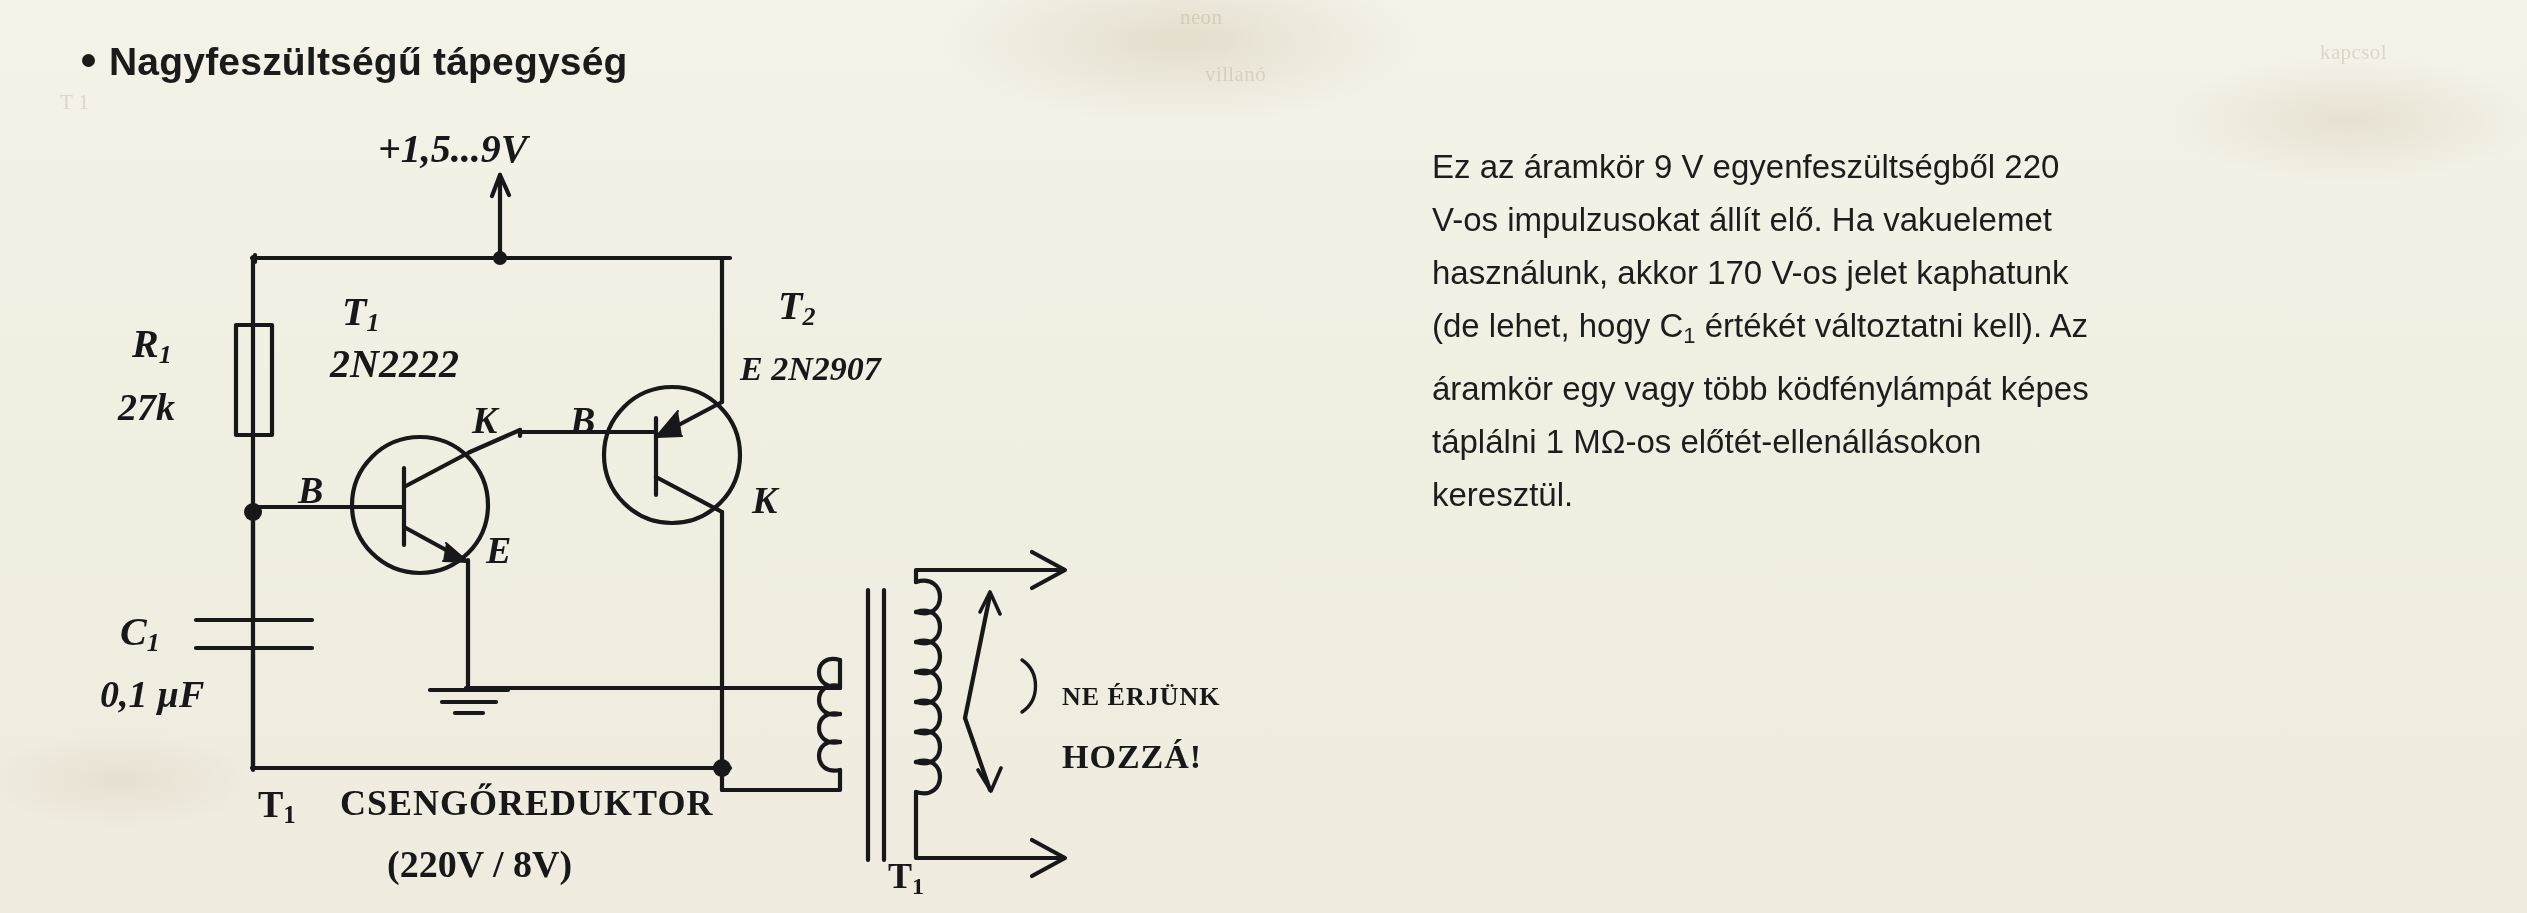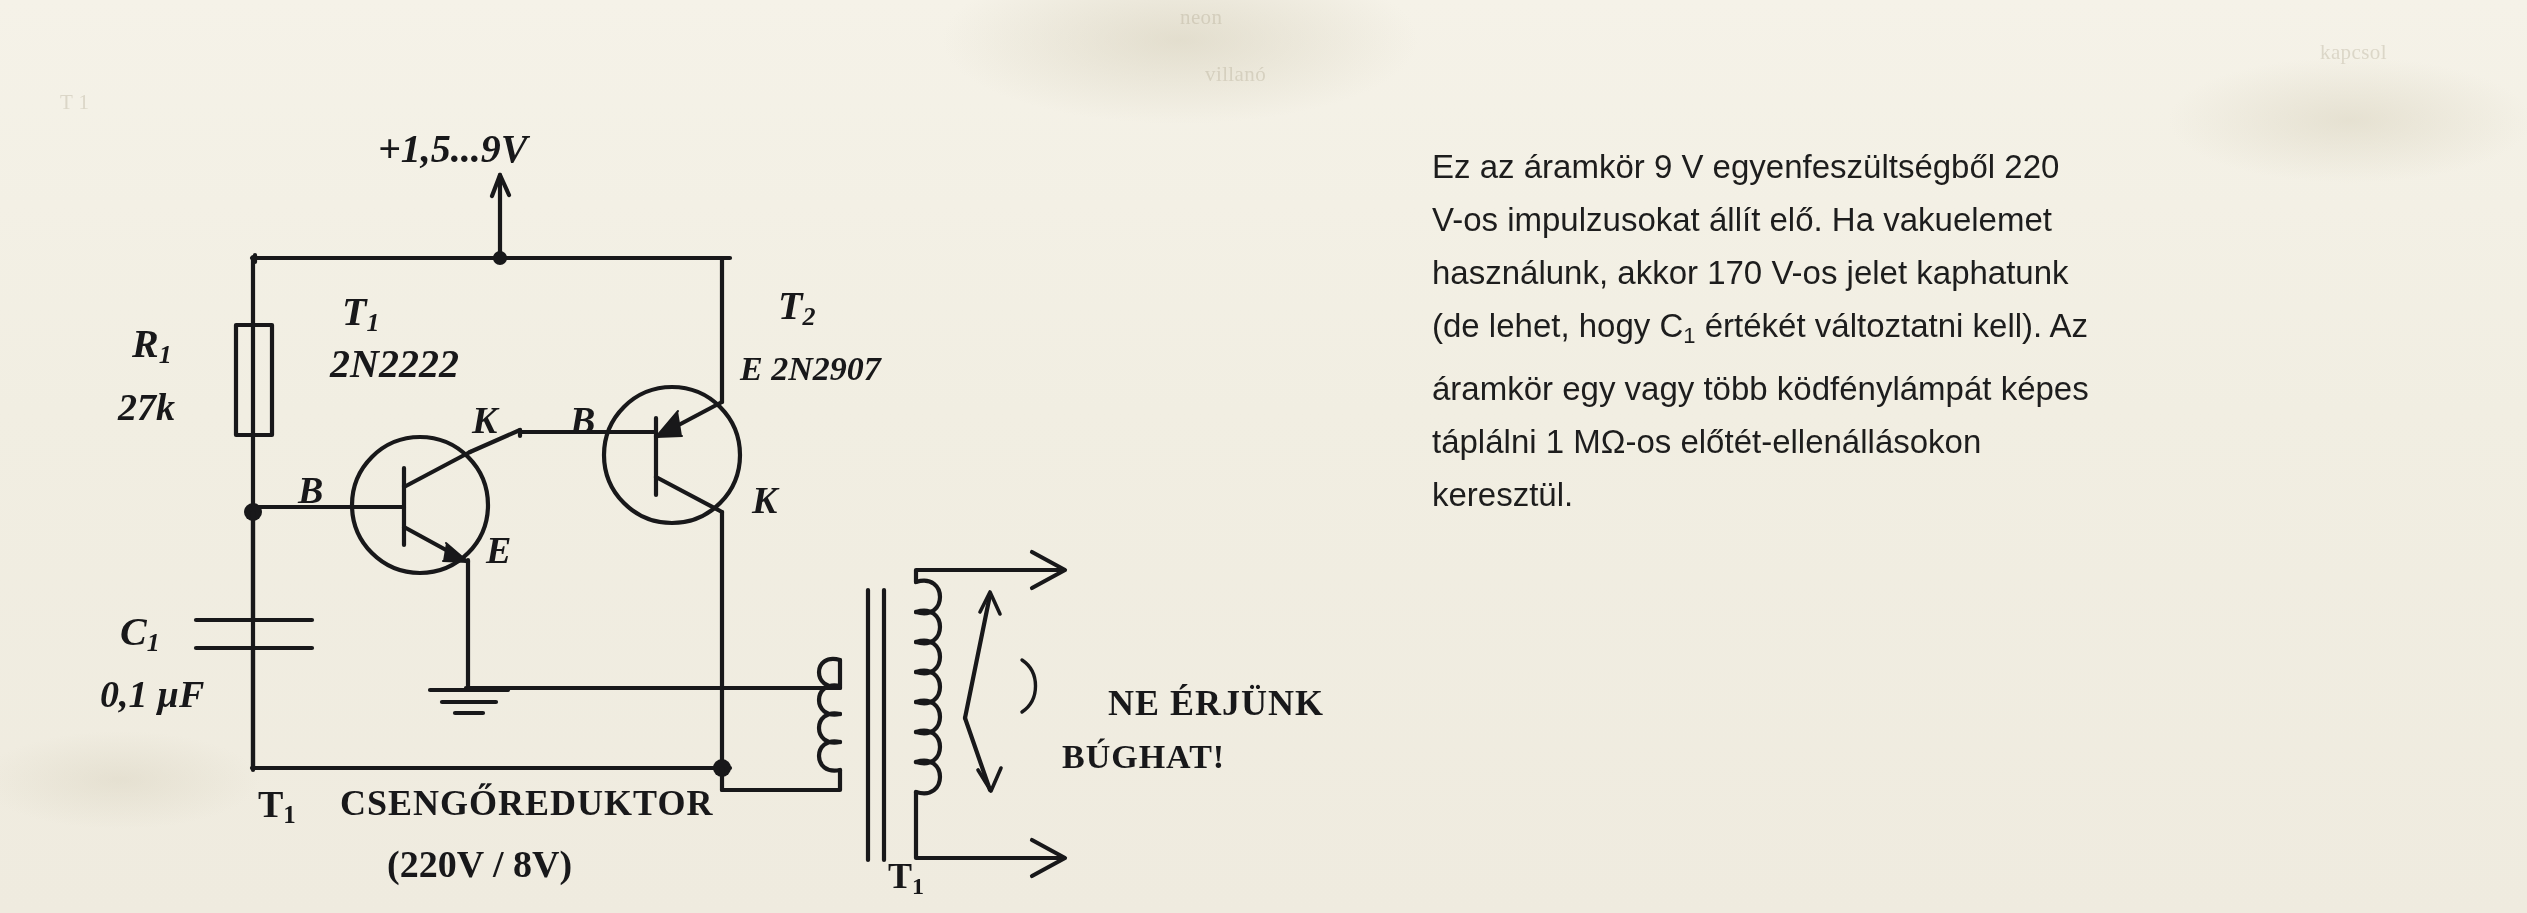--- a/index.html
+++ b/index.html
@@ -102,20 +102,23 @@
 
 <div class="paper-noise"></div>
 
 <div class="page">
 
   <div class="ghost-text" style="left:1180px; top:5px;">neon</div>
   <div class="ghost-text" style="left:1205px; top:62px;font-family:Liberation Serif, serif;">villanó</div>
   <div class="ghost-text" style="left:60px; top:90px;">T 1</div>
   <div class="ghost-text" style="left:2320px; top:40px;">kapcsol</div>
 
+  <div class="heading">
+    <span class="bullet"></span><span>Nagyfeszültségű tápegység</span>
+  </div>
 
   <div class="schematic">
 
     <svg width="1400" height="913" viewBox="0 0 1400 913">
       <g stroke="#18181a" stroke-width="4.2" fill="none" stroke-linecap="round" stroke-linejoin="round">
 
         <path d="M255,255 L255,262"></path>
         <path d="M252,258 L730,258"></path>
 
         <path d="M500,258 L500,175"></path>
@@ -223,22 +226,22 @@
     <div class="hand" style="left:298px; top:468px; font-size:38px;">B</div>
     <div class="hand" style="left:472px; top:398px; font-size:38px;">K</div>
     <div class="hand" style="left:486px; top:528px; font-size:38px;">E</div>
     <div class="hand" style="left:570px; top:398px; font-size:38px;">B</div>
     <div class="hand" style="left:752px; top:478px; font-size:38px;">K</div>
 
     <div class="hand up" style="left:258px; top:782px; font-size:38px;"><span>T</span><span style="font-size:25px; vertical-align:-6px;">1</span></div>
     <div class="hand up" style="left:340px; top:782px; font-size:36px; letter-spacing:1px;">CSENGŐREDUKTOR</div>
     <div class="hand up" style="left:340px; top:842px; font-size:38px;margin-left:47px;">(220V / 8V)</div>
 
-    <div class="hand up" style="left:1062px; top:682px; font-size:36px; letter-spacing:1px;margin-left:46px;">NE ÉRJÜNK</div>
-    <div class="hand up" style="left:1062px; top:738px; font-size:34px; letter-spacing:1px;">BÚGHAT!</div>
+    <div class="hand up" style="left:1062px; top:682px; font-size:26px; letter-spacing:1px;">NE ÉRJÜNK</div>
+    <div class="hand up" style="left:1062px; top:738px; font-size:34px; letter-spacing:1px;">HOZZÁ!</div>
 
     <div class="hand up" style="left:888px; top:855px; font-size:36px;"><span>T</span><span style="font-size:24px; vertical-align:-6px;">1</span></div>
 
   </div>
 
   <div class="body-text">
     <p><span>Ez az áramkör 9 V egyenfeszültségből 220 V-os impulzusokat állít elő. Ha vakuelemet használunk, akkor 170 V-os jelet kaphatunk (de lehet, hogy C</span><sub>1</sub><span> értékét változtatni kell). Az áramkör egy vagy több ködfénylámpát képes táplálni 1 MΩ-os előtét-ellenállásokon keresztül.</span></p>
   </div>
 
 </div>

